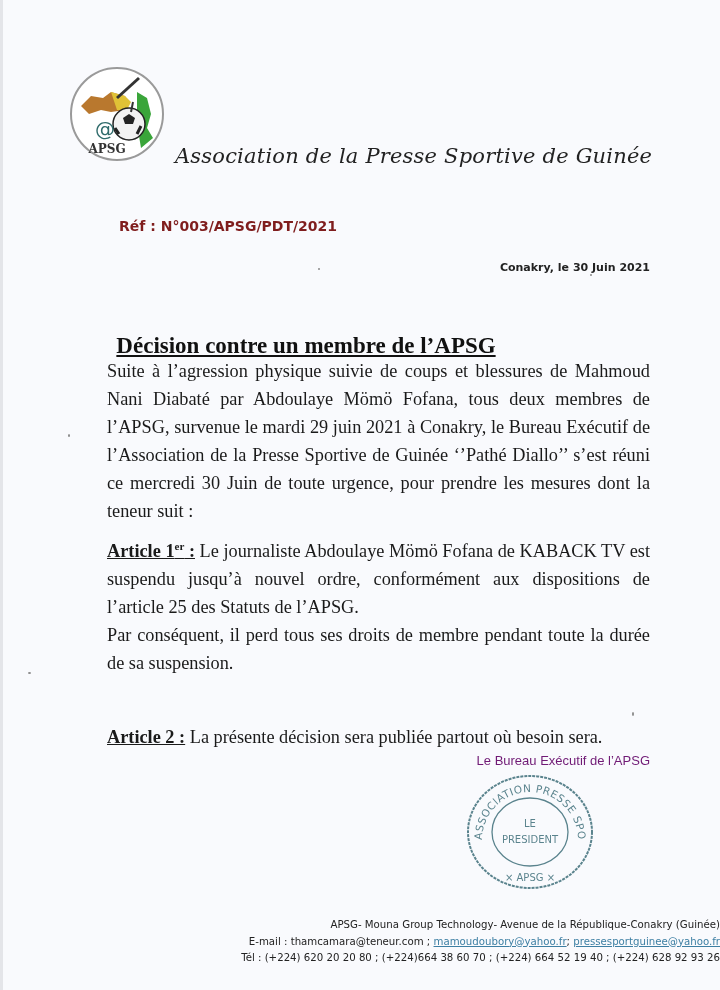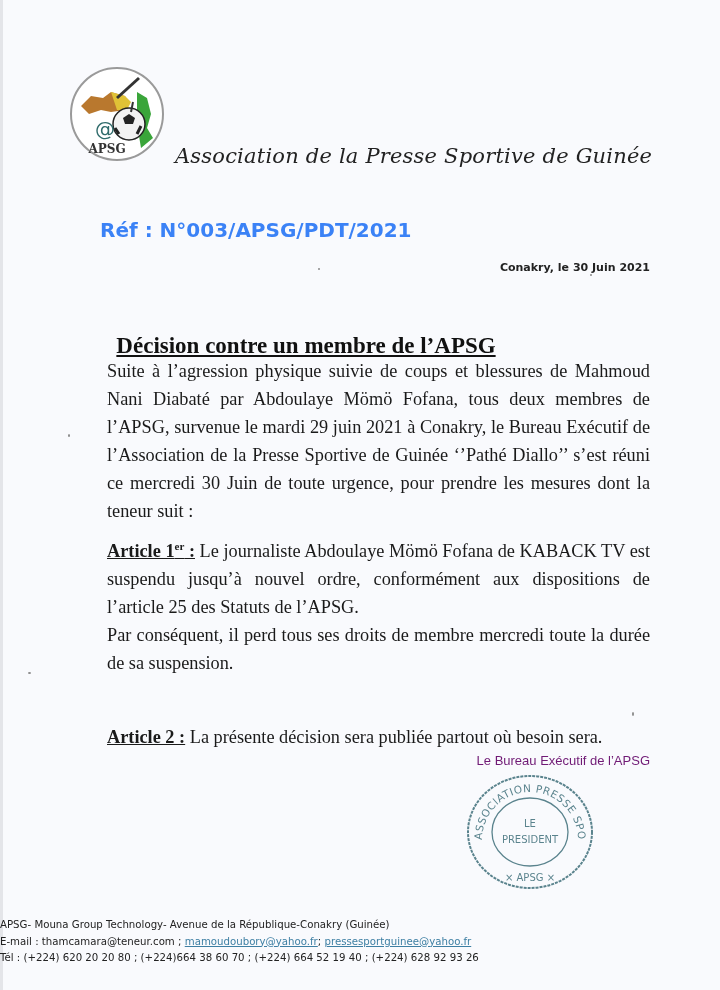--- a/index.html
+++ b/index.html
@@ -14,22 +14,22 @@
     .logo {
       position: absolute; left: 67px; top: 66px; width: 100px; height: 96px;
     }
     .org-name {
       position: absolute; left: 175px; top: 144px;
       font-family: "DejaVu Serif", serif; font-style: italic;
       font-size: 21px; color: #222; letter-spacing: 0.2px;
       white-space: nowrap;
     }
     .ref {
-      position: absolute; left: 100px; top: 218px;
-      font-family: "DejaVu Sans", sans-serif; font-weight: bold; font-size: 20px; color: #3b82f6;
+      position: absolute; left: 119px; top: 218px;
+      font-family: "DejaVu Sans", sans-serif; font-weight: bold; font-size: 14px; color: #7f1d1d;
     }
     .date {
       position: absolute; right: 70px; top: 261px;
       font-family: "DejaVu Sans", sans-serif; font-weight: bold; font-size: 11px; color: #222;
     }
     .title {
       position: absolute; left: 0; width: 612px; top: 333px; text-align: center;
       font-family: "Liberation Serif", serif; font-weight: bold; font-size: 23px;
       text-decoration: underline; color: #111;
     }
@@ -43,21 +43,21 @@
     .p3 { top: 621px; }
     .p4 { top: 687px; margin-top: 36px; }
     .art { font-weight: bold; text-decoration: underline; }
     .art sup { font-size: 11px; }
     .signatory {
       position: absolute; right: 70px; top: 753px;
       font-family: "Liberation Sans", sans-serif; font-weight: normal; font-size: 13px; color: #701a75;
     }
     .stamp { position: absolute; left: 454px; top: 770px; width: 152px; height: 120px; }
     .footer {
-      position: absolute; left: 0; width: 720px; top: 917px; text-align: left;
+      position: absolute; left: 0; width: 720px; top: 917px; text-align: right;
       font-family: "DejaVu Sans", sans-serif; font-size: 10.2px; line-height: 16.5px; color: #222;
     }
     .footer .link { color: #3d7fa3; text-decoration: underline; }
     .speck { position: absolute; background: #8a8a8a; border-radius: 50%; }
   </style>
 </head>
 <body>
 
 <div class="edge"></div>
 
@@ -81,21 +81,21 @@
 
 <div class="ref">Réf : N°003/APSG/PDT/2021</div>
 <div class="date">Conakry, le 30 Juin 2021</div>
 
 <div class="title">Décision contre un membre de l’APSG</div>
 
 <div class="body-text p1">Suite à l’agression physique suivie de coups et blessures de Mahmoud Nani Diabaté par Abdoulaye Mömö Fofana, tous deux membres de l’APSG, survenue le mardi 29 juin 2021 à Conakry, le Bureau Exécutif de l’Association de la Presse Sportive de Guinée ‘’Pathé Diallo’’ s’est réuni ce mercredi 30 Juin de toute urgence, pour prendre les mesures dont la teneur suit :</div>
 
 <div class="body-text p2"><span class="art"><span>Article 1</span><sup>er</sup><span> :</span></span><span> Le journaliste Abdoulaye Mömö Fofana de KABACK TV est suspendu jusqu’à nouvel ordre, conformément aux dispositions de l’article 25 des Statuts de l’APSG.</span></div>
 
-<div class="body-text p3">Par conséquent, il perd tous ses droits de membre mercredi toute la durée de sa suspension.</div>
+<div class="body-text p3">Par conséquent, il perd tous ses droits de membre pendant toute la durée de sa suspension.</div>
 
 <div class="body-text p4"><span class="art">Article 2 :</span><span> La présente décision sera publiée partout où besoin sera.</span></div>
 
 <div class="signatory">Le Bureau Exécutif de l’APSG</div>
 
 <div class="stamp">
   <svg width="152" height="120" viewBox="0 0 152 120">
     <defs>
       <path id="ringPath" d="M 28 70 A 48 48 0 1 1 124 70"></path>
     </defs>

